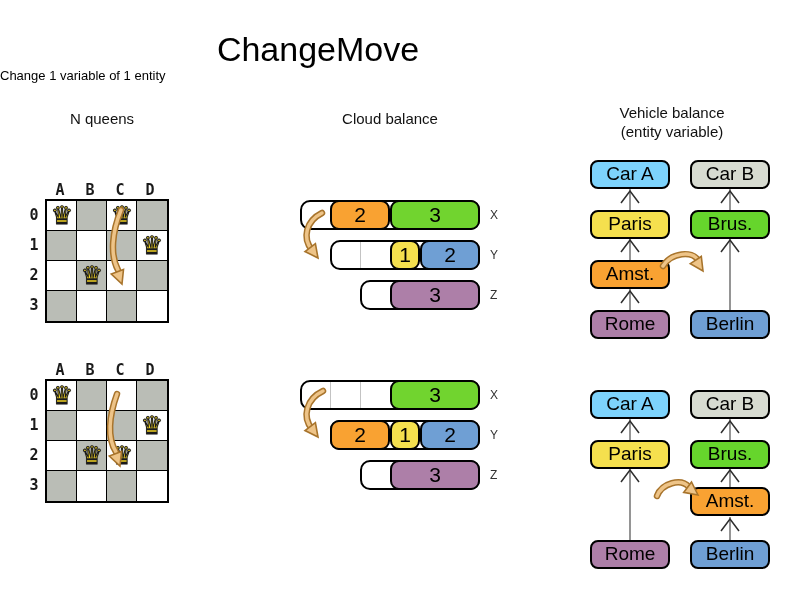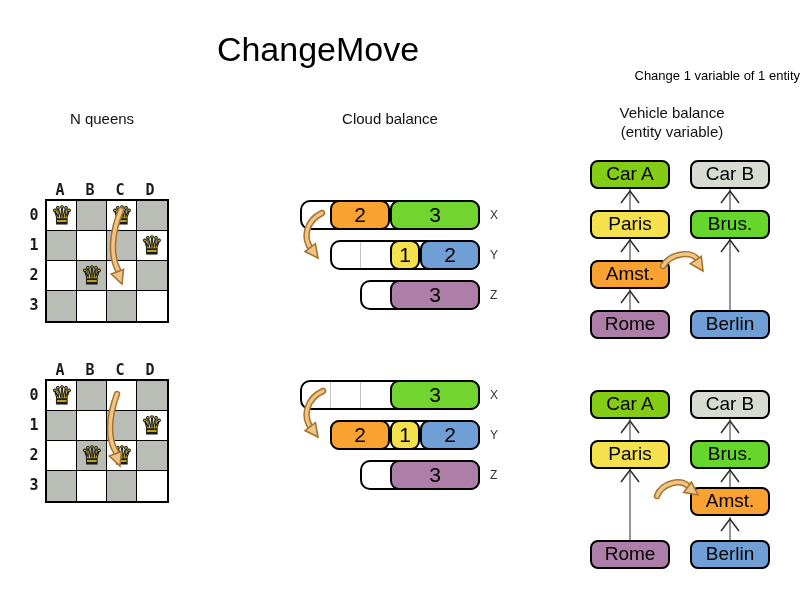--- a/index.html
+++ b/index.html
@@ -1,20 +1,20 @@
 <!DOCTYPE html>
 <html><head>
 <meta charset="utf-8">
 <style>
   html,body{margin:0;padding:0;background:#fff;}
   .canvas{position:relative;width:800px;height:600px;background:#fff;overflow:hidden;
           font-family:"Liberation Sans",sans-serif;color:#000;}
   .abs{position:absolute;}
   .title{left:0;top:30px;width:636px;text-align:center;font-size:34px;}
-  .subtitle{left:0;top:68px;width:800px;text-align:right;font-size:13px;}
+  .subtitle{left:0;top:68px;width:800px;text-align:left;font-size:13px;}
   .sec-label{font-size:15px;text-align:center;color:#111;}
 
   
   .board{width:124px;height:124px;border:2px solid #000;box-sizing:border-box;
          display:grid;grid-template-columns:repeat(4,30px);grid-template-rows:repeat(4,30px);}
   .cell{box-sizing:border-box;border-right:1px solid #000;border-bottom:1px solid #000;}
   .cell:nth-child(4n){border-right:none;}
   .cell:nth-child(n+13){border-bottom:none;}
   .cl{background:#fff;} .cd{background:#babdb6;}
   .queen{width:30px;height:30px;line-height:30px;text-align:center;font-size:25px;
@@ -28,21 +28,21 @@
   .cblock{height:30px;border:2px solid #000;border-radius:9px;box-sizing:border-box;
           text-align:center;font-size:21px;line-height:26px;color:#000;}
   .b-orange{background:#f9a232;} .b-green{background:#71d42f;} .b-yellow{background:#f5e04e;}
   .b-blue{background:#6f9fd4;} .b-purple{background:#ad7fa8;}
   .cdiv{width:1px;background:#c3c3c3;height:26px;}
   .cpu{font-size:12px;color:#333;}
 
   
   .vbox{width:80px;height:29px;border:2px solid #000;border-radius:8px;box-sizing:border-box;
         text-align:center;font-size:19px;line-height:24px;color:#000;}
-  .v-dgray{background:#84cc16;} .v-lgray{background:#d7dbd1;}
+  .v-dgray{background:#7dd3fc;} .v-lgray{background:#d7dbd1;}
   .v-yellow{background:#f5e04e;} .v-green{background:#66d52c;} .v-orange{background:#f9a232;}
   .v-purple{background:#ad7fa8;} .v-blue{background:#6f9fd4;}
 
   svg.overlay{position:absolute;left:0;top:0;pointer-events:none;}
   .z1{z-index:1;} .z2{z-index:2;} .z3{z-index:3;}
 </style>
 </head>
 <body>
 
 <div class="canvas">

